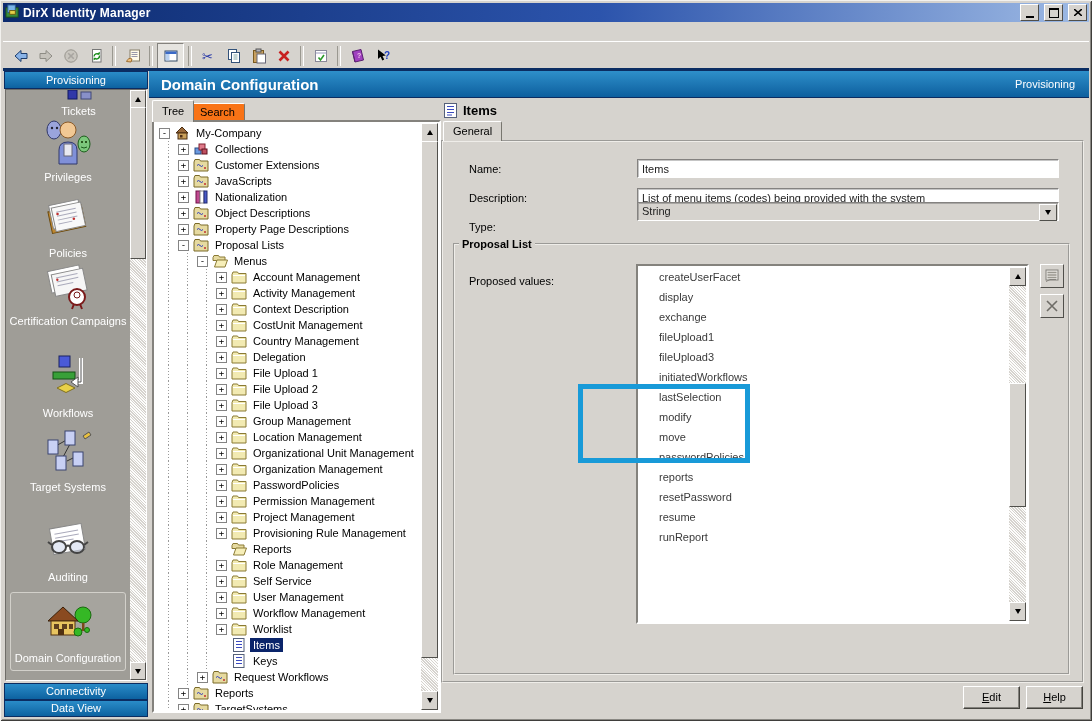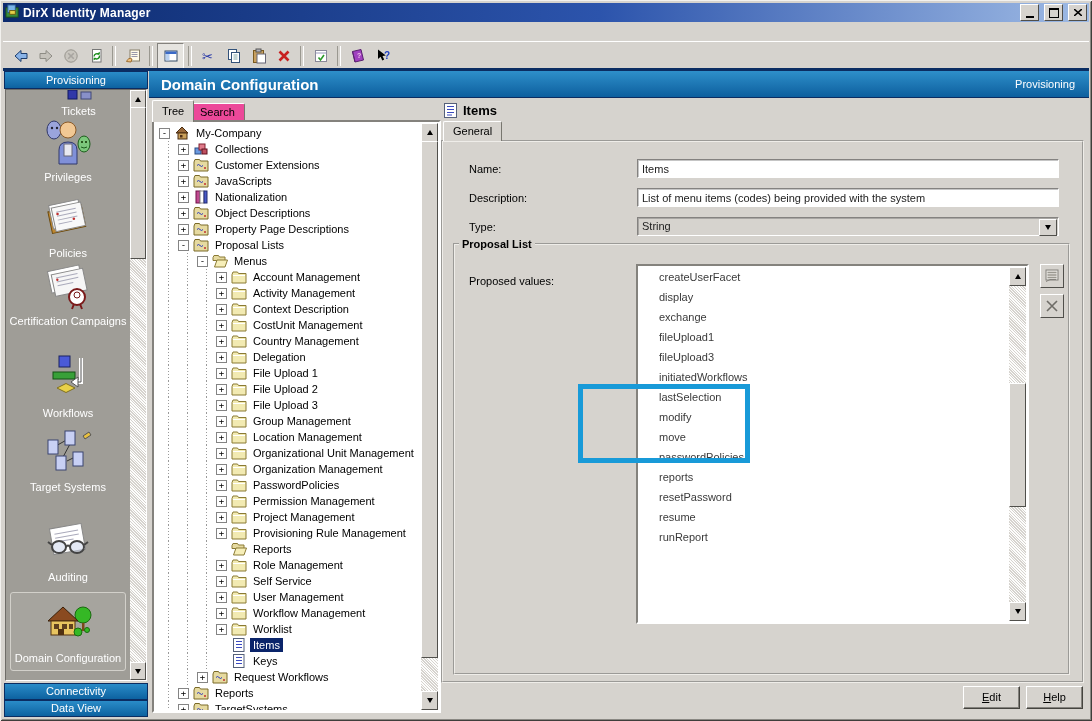--- a/index.html
+++ b/index.html
@@ -339,21 +339,21 @@
       <div class="side-tab bluebar" style="bottom:1px">Data View</div>
     </div>
 
     <div class="main">
       <div class="main-header">
         <span class="mh-title">Domain Configuration</span>
         <span class="mh-right">Provisioning</span>
       </div>
 
       <div class="tab" style="left:3px;top:29px;height:21px;line-height:20px;z-index:5">Tree</div>
-      <div class="tab" style="left:41px;top:32px;height:17px;line-height:16px;background:#ec4899">Search</div>
+      <div class="tab" style="left:41px;top:32px;height:17px;line-height:16px;background:#f97316">Search</div>
 
       <div class="tree-box">
         <div class="tree-rows" id="treeRows">
             <div class="tree-row">
               <span class="exp">-</span>
               <svg class="ticon16" viewBox="0 0 16 16">
                 <path d="M2 8 L8 2 L14 8 z" fill="#9a6a3a" stroke="#4a2c10"></path>
                 <rect x="4" y="8" width="9" height="6" fill="#caa05a" stroke="#4a2c10"></rect>
                 <rect x="6" y="10" width="2.5" height="2.5" fill="#503018"></rect>
               </svg>
@@ -766,21 +766,21 @@
           <span>Items</span>
         </div>
         <div class="tab" style="left:2px;top:21px;height:19px;line-height:18px;z-index:6">General</div>
 
         <div class="detail-box">
           <div class="frow" style="top:18px">Name:</div>
           <input class="field" style="top: 17px;" value="Items">
           <div class="frow" style="top:47px">Description:</div>
           <input class="field" style="top: 46px;" value="List of menu items (codes) being provided with the system">
           <div class="frow" style="top:76px">Type:</div>
-          <div class="combo" style="top:75px">
+          <div class="combo" style="top:60px">
             <span>String</span>
             <span class="combo-btn">
                 <span class="tri-dn"></span>
               </span>
           </div>
 
           <fieldset class="group">
             <legend>Proposal List</legend>
             <div class="frow" style="left:14px;top:22px">Proposed values:</div>
             <div class="listbox">

